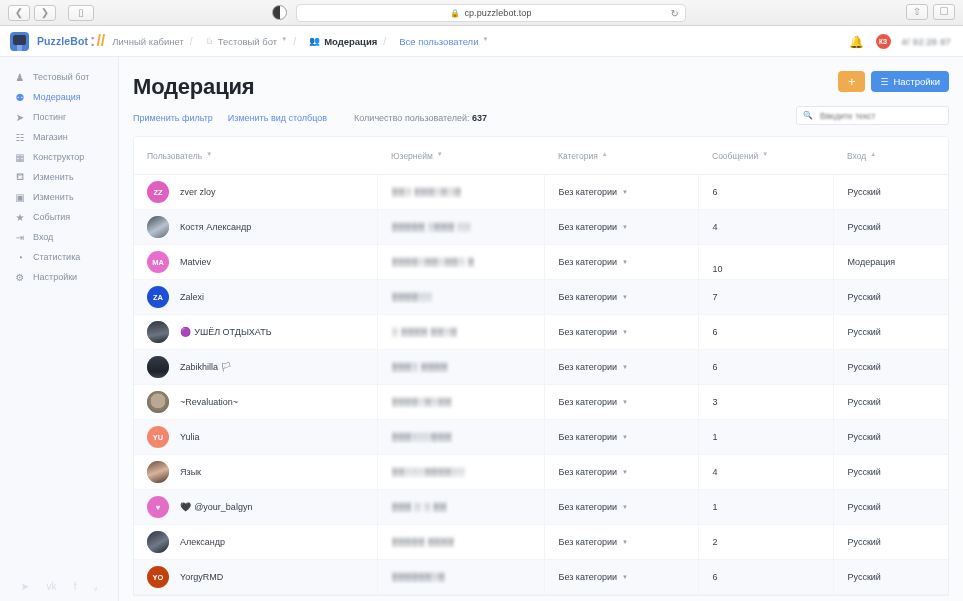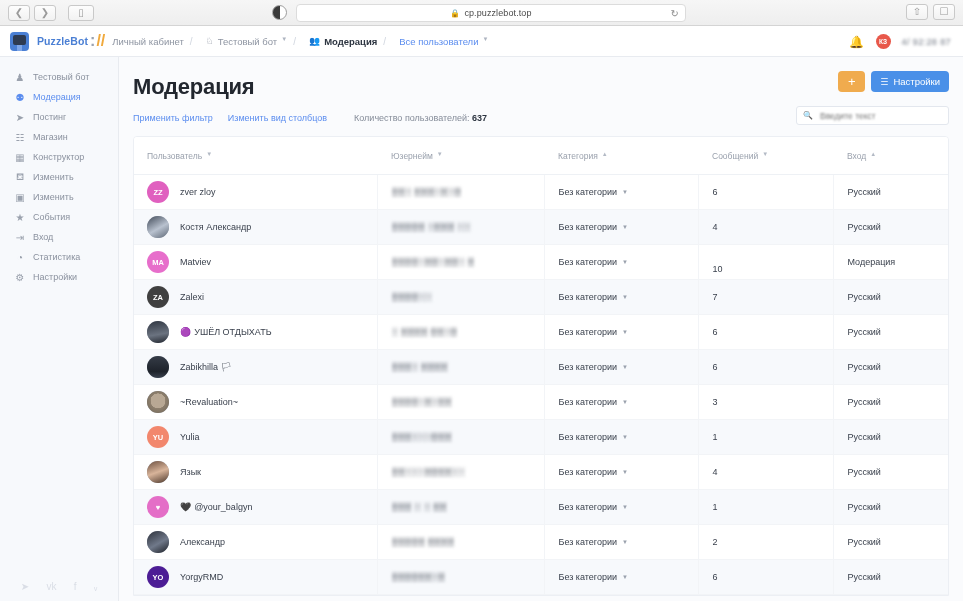--- a/index.html
+++ b/index.html
@@ -517,21 +517,21 @@
               </td>
               <td class="sep-l">
                 <div class="cell" style="padding-left: 14px;">
                   <span>Модерация</span>
                 </div>
               </td>
             </tr>
             <tr>
               <td>
                 <div class="user-cell">
-                  <span class="avatar" style="background: #404040;">ZA</span>
+                  <span class="avatar" style="background: #1d4ed8;">ZA</span>
                   <span class="uname">Zalexi</span>
                 </div>
               </td>
               <td class="sep-l">
                 <div class="cell" style="padding-left: 14px;">
                   <span class="nick-blur">▒▒▒▒░░</span>
                 </div>
               </td>
               <td class="sep-l">
                 <div class="cell" style="padding-left: 14px;">
@@ -765,21 +765,21 @@
               </td>
               <td class="sep-l">
                 <div class="cell" style="padding-left: 14px;">
                   <span>Русский</span>
                 </div>
               </td>
             </tr>
             <tr>
               <td>
                 <div class="user-cell">
-                  <span class="avatar" style="background: #4c1d95;">YO</span>
+                  <span class="avatar" style="background: #c2410c;">YO</span>
                   <span class="uname">YorgyRMD</span>
                 </div>
               </td>
               <td class="sep-l">
                 <div class="cell" style="padding-left: 14px;">
                   <span class="nick-blur">▒▒▒▒▒▒░▒</span>
                 </div>
               </td>
               <td class="sep-l">
                 <div class="cell" style="padding-left: 14px;">

